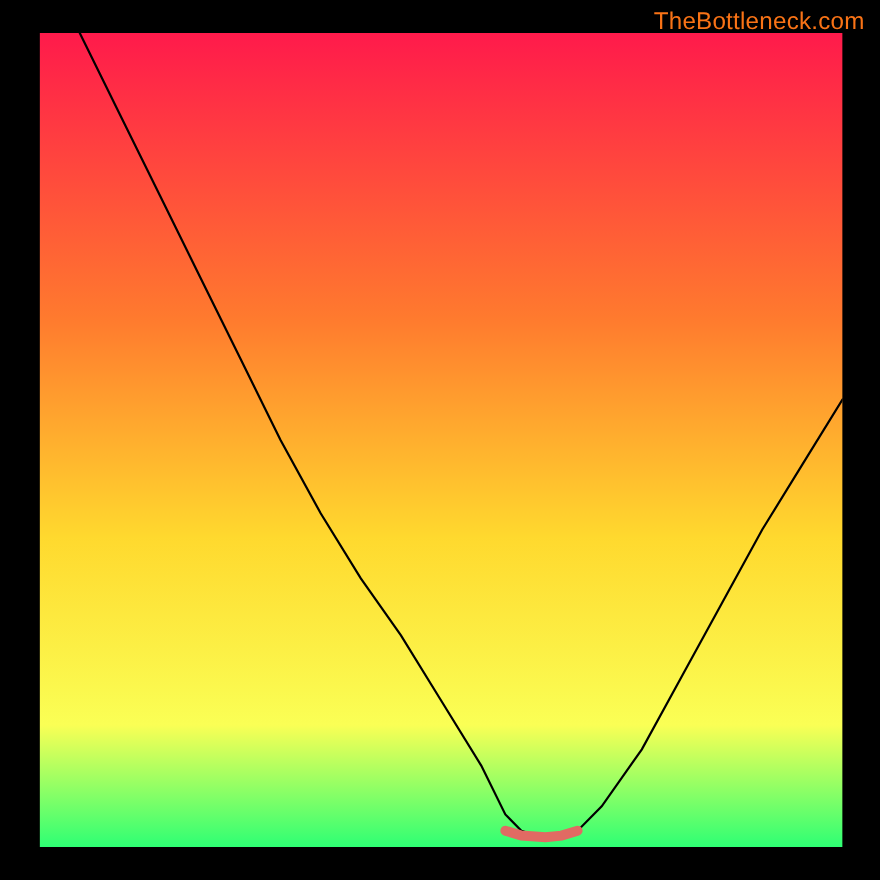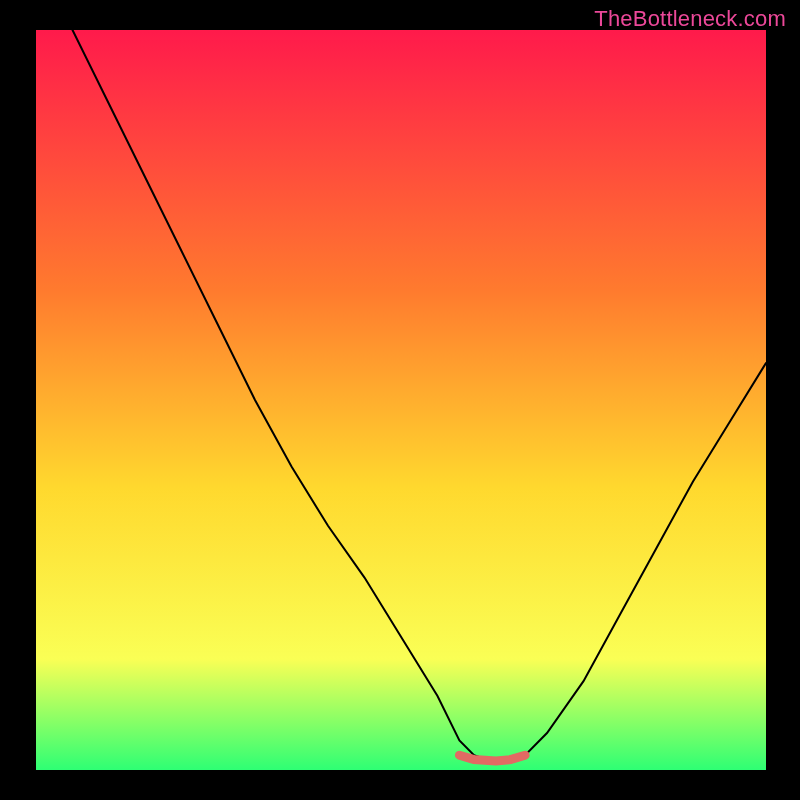--- a/index.html
+++ b/index.html
@@ -14,21 +14,21 @@
   .frame {
     position: relative;
     width: 800px;
     height: 800px;
     background: #000;
   }
   .watermark {
     position: absolute;
     top: 6px;
     right: 14px;
-    color: #ec4899;
+    color: #f97316;
     font-size: 22px;
     font-weight: 500;
     letter-spacing: 0.2px;
     z-index: 20;
   }
   .plot-wrap {
     position: absolute;
     left: 36px;
     top: 30px;
     width: 730px;

